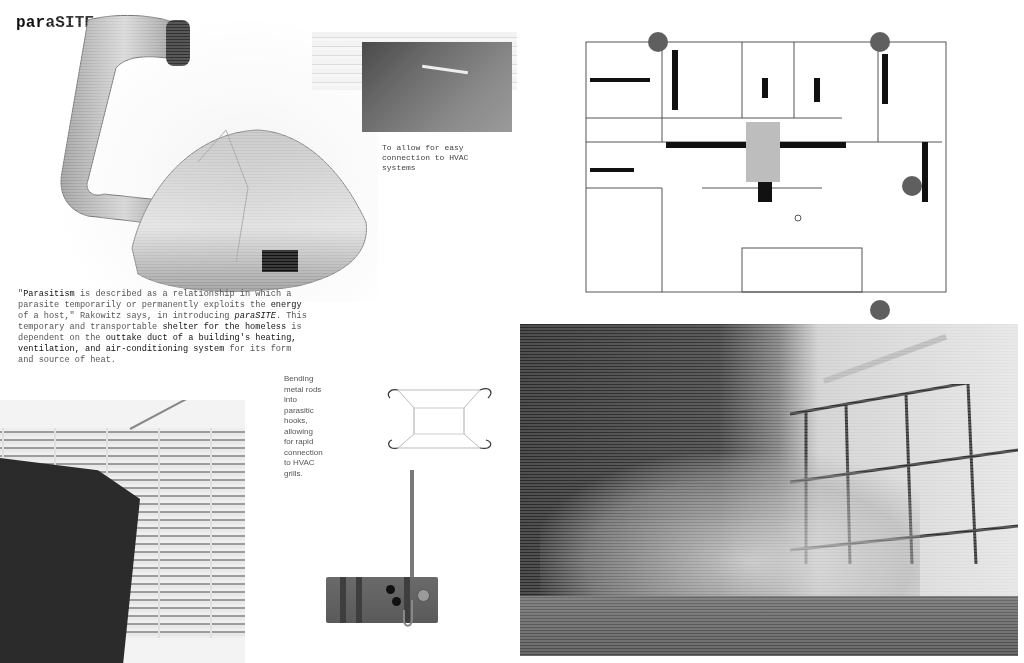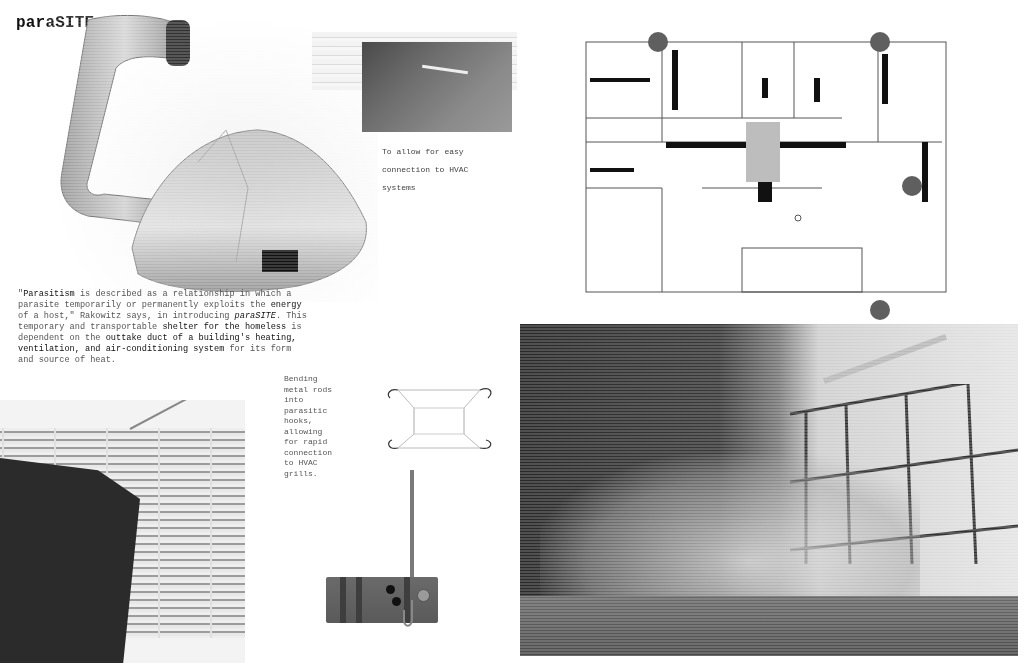--- a/index.html
+++ b/index.html
@@ -25,41 +25,41 @@
   .shelter { left: 48px; top: 12px; width: 330px; height: 290px; }
   .shelter .glow { position:absolute; inset:0; background: radial-gradient(ellipse at 60% 60%, rgba(0,0,0,0.05), rgba(255,255,255,0) 70%); }
 
   
   .hvac-photo { left: 312px; top: 14px; width: 205px; height: 118px; overflow: hidden; }
   .hvac-photo .grille-band { position:absolute; left:0; top:18px; width:100%; height:58px;
      background: repeating-linear-gradient(to bottom, #f2f2f2 0 5px, #d8d8d8 5px 6px, #f6f6f6 6px 9px); opacity:0.9; }
   .hvac-photo .shade { position:absolute; left:50px; top:28px; width:150px; height:90px;
      background: linear-gradient(135deg, #4a4a4a 0%, #6d6d6d 35%, #8a8a8a 70%, #9a9a9a 100%); }
 
-  .caption { font-size: 8px; line-height: 18px; color: #444; white-space: pre-line; }
+  .caption { font-size: 8px; line-height: 10px; color: #444; white-space: pre-line; }
   .caption-hvac { left: 382px; top: 143px; width: 130px; }
 
   
   .quote { left: 18px; top: 289px; width: 290px; font-size: 8.6px; line-height: 11px; color: #555;
            font-family: "Liberation Mono", "DejaVu Sans Mono", monospace; }
   .quote b { color: #111; font-weight: normal; }
   .quote i { font-style: italic; }
 
   
   .grille { left: 0; top: 400px; width: 245px; height: 263px; overflow: hidden; background: #f3f3f3; }
   .grille .slots { position:absolute; left:0; top:28px; width:245px; height:210px;
      background:
        repeating-linear-gradient(to right, transparent 0 2px, #e0e0e0 2px 4px, transparent 4px 52px),
        repeating-linear-gradient(to bottom, #eeeeee 0 3px, #9c9c9c 3px 5px, #e8e8e8 5px 8px);
   }
   .grille .bag { position:absolute; left:0; top:58px; width:140px; height:205px; background:#2b2b2b;
      clip-path: polygon(0 0, 70% 6%, 100% 20%, 88% 100%, 0 100%); }
   .grille .rod { position:absolute; left:130px; top:28px; width:70px; height:2px; background:#888; transform: rotate(-28deg); transform-origin: left center; }
 
-  .caption-rods { left: 284px; top: 374px; width: 80px; font-family: Liberation Mono, monospace; font-size: 8px; line-height: 10.5px; color:#555; }
+  .caption-rods { left: 284px; top: 374px; width: 80px; font-family: Liberation Sans, sans-serif; font-size: 8px; line-height: 10.5px; color:#555; }
 
   
   .hook-sketch { left: 380px; top: 378px; width: 118px; height: 80px; }
   .rod-photo { left: 410px; top: 470px; width: 4px; height: 140px; background: #7a7a7a; }
   .block { left: 326px; top: 577px; width: 112px; height: 46px; background: linear-gradient(#6a6a6a, #5a5a5a); border-radius: 2px; }
   .block .groove { position:absolute; top:0; bottom:0; width:6px; background:#3e3e3e; }
   .block .hole { position:absolute; width:9px; height:9px; border-radius:50%; background:#111; }
   .block .screw { position:absolute; right:8px; top:12px; width:13px; height:13px; border-radius:50%; background:#9a9a9a; border:1px solid #555; }
 
   

